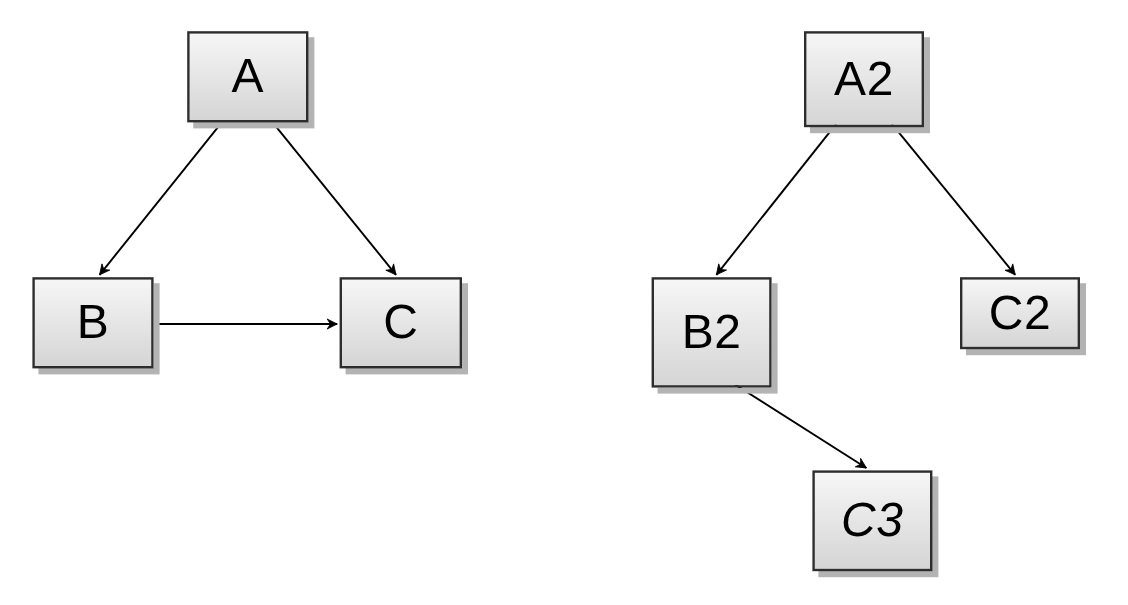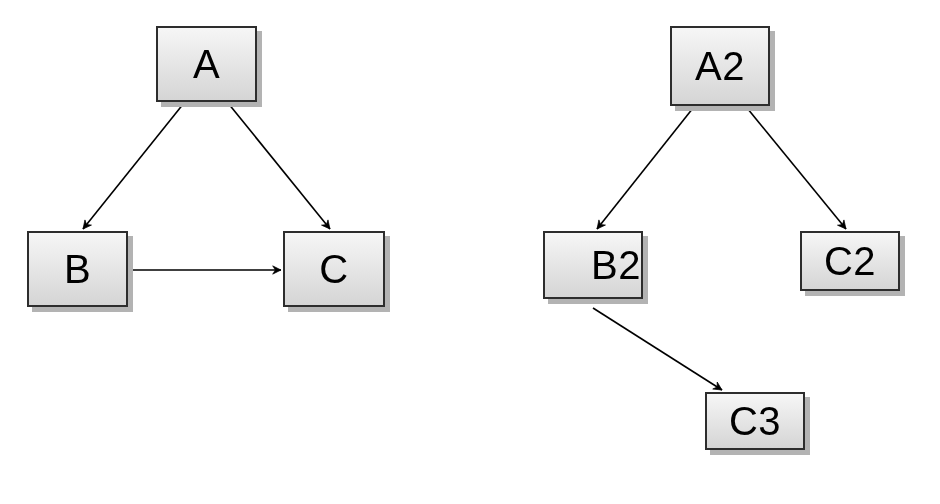--- a/index.html
+++ b/index.html
@@ -69,22 +69,22 @@
     </div>
     <div class="node" style="left: 27px; top: 231px; width: 101px; height: 76px;">
       <span class="node-label">B</span>
     </div>
     <div class="node" style="left: 283px; top: 231px; width: 102px; height: 76px;">
       <span class="node-label">C</span>
     </div>
     <div class="node" style="left: 670px; top: 26px; width: 100px; height: 80px;">
       <span class="node-label">A2</span>
     </div>
-    <div class="node" style="left: 543px; top: 231px; width: 100px; height: 68px; justify-content: flex-end;">
+    <div class="node" style="left: 543px; top: 231px; width: 100px; height: 92px;">
       <span class="node-label">B2</span>
     </div>
     <div class="node" style="left: 800px; top: 231px; width: 100px; height: 60px;">
       <span class="node-label">C2</span>
     </div>
-    <div class="node" style="left: 705px; top: 392px; width: 100px; height: 58px;">
+    <div class="node" style="left: 677px; top: 392px; width: 100px; height: 84px; font-style: italic;">
       <span class="node-label">C3</span>
     </div>
   </div>
 
 </body></html>

